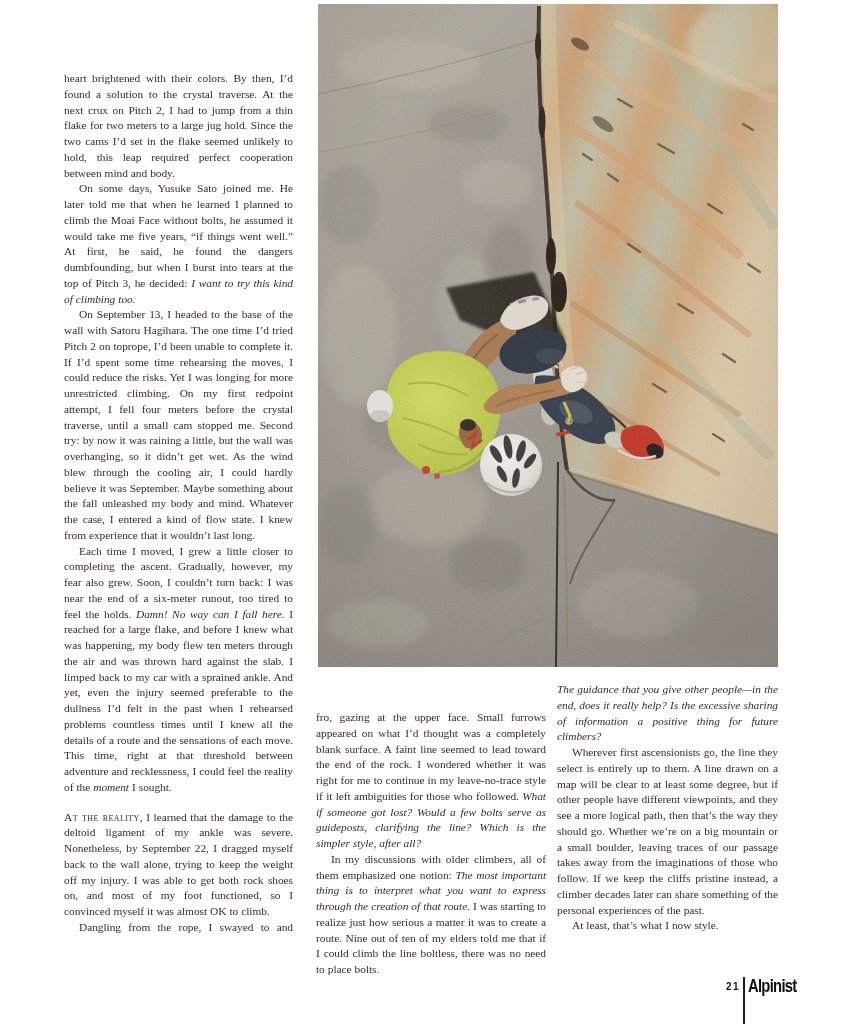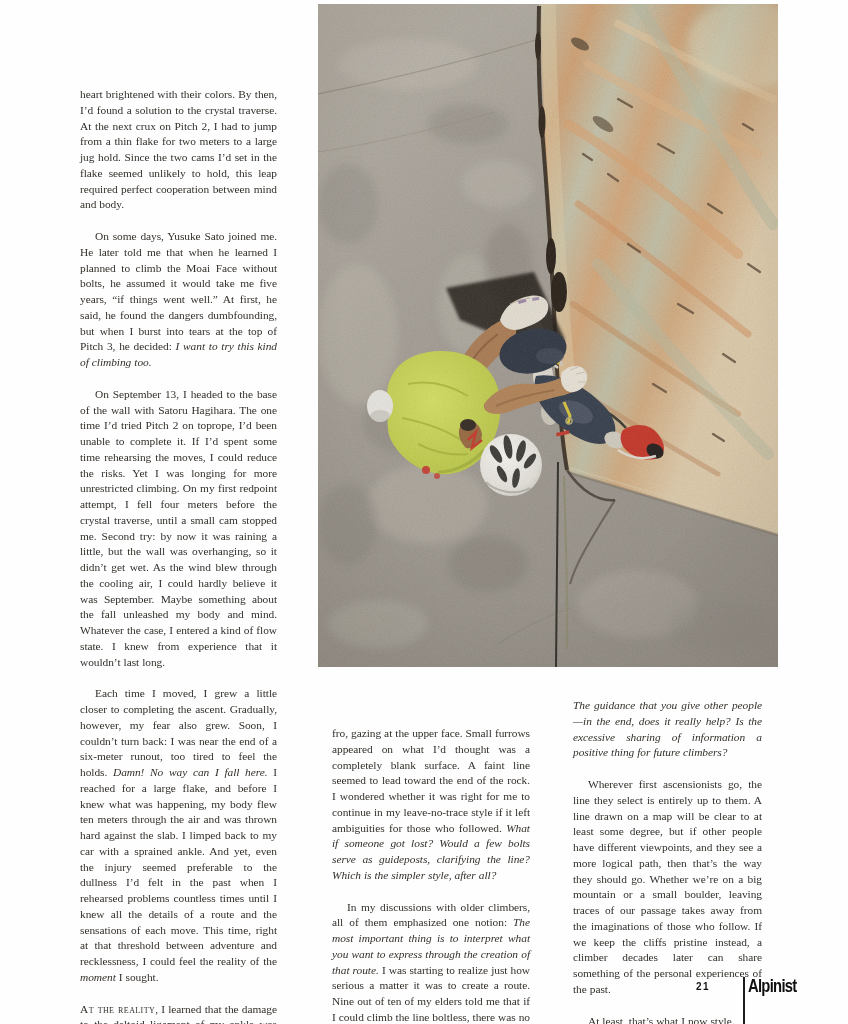--- a/index.html
+++ b/index.html
@@ -7,33 +7,33 @@
   body{width:848px;height:1024px;position:relative;overflow:hidden;
        font-family:"Liberation Serif", serif;}
   .page{position:absolute;inset:0;background:#fefefe;}
 
   
   .col{position:absolute;text-align:justify;font-size:11.4px;line-height:15.75px;
        color:#332f2a;letter-spacing:-0.05px;word-spacing:0.02em;}
   .col-left{left:64px;top:71px;width:229px;}
   .col-mid{left:316px;top:710px;width:230px;}
   .col-right{left:557px;top:682px;width:221px;}
-  p.para{margin:16px;padding:0;}
+  p.para{margin:0;padding:0;}
   p.indent{text-indent:15px;}
   p.section-gap{margin-top:14px;}
   p.justify-last{text-align-last:justify;}
   .it{font-style:italic;}
   .sc{font-variant:small-caps;letter-spacing:0.4px;}
 
   
   .photo-wrap{position:absolute;left:318px;top:4px;width:460px;height:663px;overflow:hidden;}
   .photo-wrap svg{display:block;}
 
   
-  .page-num{position:absolute;left:682px;top:981px;width:28px;text-align:right;
+  .page-num{position:absolute;left:712px;top:981px;width:28px;text-align:right;
             font-family:"Liberation Sans", sans-serif;font-weight:bold;font-size:10px;
             letter-spacing:1.5px;color:#141414;}
   .footer-rule{position:absolute;left:743px;top:977px;width:1.5px;height:47px;background:#1b1b1b;}
   .brand{position:absolute;left:748px;top:975px;font-family:"Liberation Sans", sans-serif;
          font-weight:700;font-size:18.5px;color:#101010;transform:scaleX(0.80);
          transform-origin:left center;letter-spacing:-0.9px;}
 </style>
 </head>
 <body>
 
@@ -231,20 +231,21 @@
       <rect x="0" y="0" width="460" height="663" fill="url(#vign)"></rect>
     </svg>
   </div>
 
   <div class="col col-left">
       <p class="para"><span>heart brightened with their colors. By then, I’d found a solution to the crystal traverse. At the next crux on Pitch 2, I had to jump from a thin flake for two meters to a large jug hold. Since the two cams I’d set in the flake seemed unlikely to hold, this leap required perfect cooperation between mind and body.</span></p>
       <p class="para indent"><span>On some days, Yusuke Sato joined me. He later told me that when he learned I planned to climb the Moai Face without bolts, he assumed it would take me five years, “if things went well.” At first, he said, he found the dangers dumbfounding, but when I burst into tears at the top of Pitch 3, he decided: </span><span class="it">I want to try this kind of climbing too.</span></p>
       <p class="para indent"><span>On September 13, I headed to the base of the wall with Satoru Hagihara. The one time I’d tried Pitch 2 on toprope, I’d been unable to complete it. If I’d spent some time rehearsing the moves, I could reduce the risks. Yet I was longing for more unrestricted climbing. On my first redpoint attempt, I fell four meters before the crystal traverse, until a small cam stopped me. Second try: by now it was raining a little, but the wall was overhanging, so it didn’t get wet. As the wind blew through the cooling air, I could hardly believe it was September. Maybe something about the fall unleashed my body and mind. Whatever the case, I entered a kind of flow state. I knew from experience that it wouldn’t last long.</span></p>
       <p class="para indent"><span>Each time I moved, I grew a little closer to completing the ascent. Gradually, however, my fear also grew. Soon, I couldn’t turn back: I was near the end of a six-meter runout, too tired to feel the holds. </span><span class="it">Damn! No way can I fall here.</span><span> I reached for a large flake, and before I knew what was happening, my body flew ten meters through the air and was thrown hard against the slab. I limped back to my car with a sprained ankle. And yet, even the injury seemed preferable to the dullness I’d felt in the past when I rehearsed problems countless times until I knew all the details of a route and the sensations of each move. This time, right at that threshold between adventure and recklessness, I could feel the reality of the </span><span class="it">moment</span><span> I sought.</span></p>
       <p class="para section-gap"><span class="sc">At the reality</span><span>, I learned that the damage to the deltoid ligament of my ankle was severe. Nonetheless, by September 22, I dragged myself back to the wall alone, trying to keep the weight off my injury. I was able to get both rock shoes on, and most of my foot functioned, so I convinced myself it was almost OK to climb.</span></p>
+      <p class="para indent justify-last"><span>Dangling from the rope, I swayed to and</span></p>
     </div>
   <div class="col col-mid">
       <p class="para"><span>fro, gazing at the upper face. Small furrows appeared on what I’d thought was a completely blank surface. A faint line seemed to lead toward the end of the rock. I wondered whether it was right for me to continue in my leave-no-trace style if it left ambiguities for those who followed. </span><span class="it">What if someone got lost? Would a few bolts serve as guideposts, clarifying the line? Which is the simpler style, after all?</span></p>
       <p class="para indent"><span>In my discussions with older climbers, all of them emphasized one notion: </span><span class="it">The most important thing is to interpret what you want to express through the creation of that route.</span><span> I was starting to realize just how serious a matter it was to create a route. Nine out of ten of my elders told me that if I could climb the line boltless, there was no need to place bolts.</span></p>
     </div>
   <div class="col col-right">
       <p class="para"><span class="it">The guidance that you give other people—in the end, does it really help? Is the excessive sharing of information a positive thing for future climbers?</span></p>
       <p class="para indent"><span>Wherever first ascensionists go, the line they select is entirely up to them. A line drawn on a map will be clear to at least some degree, but if other people have different viewpoints, and they see a more logical path, then that’s the way they should go. Whether we’re on a big mountain or a small boulder, leaving traces of our passage takes away from the imaginations of those who follow. If we keep the cliffs pristine instead, a climber decades later can share something of the personal experiences of the past.</span></p>
       <p class="para indent"><span>At least, that’s what I now style.</span></p>
     </div>

